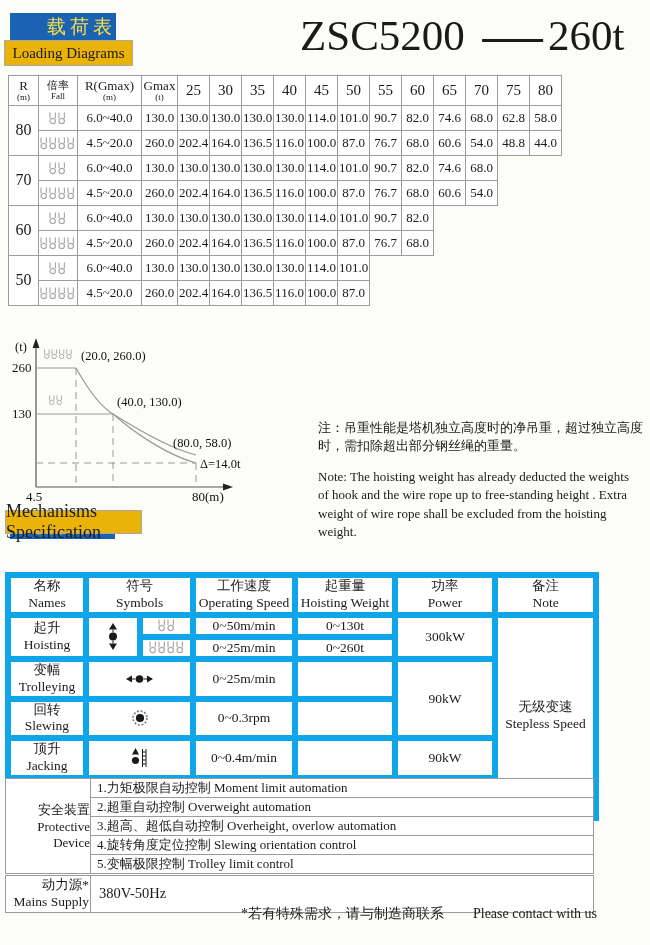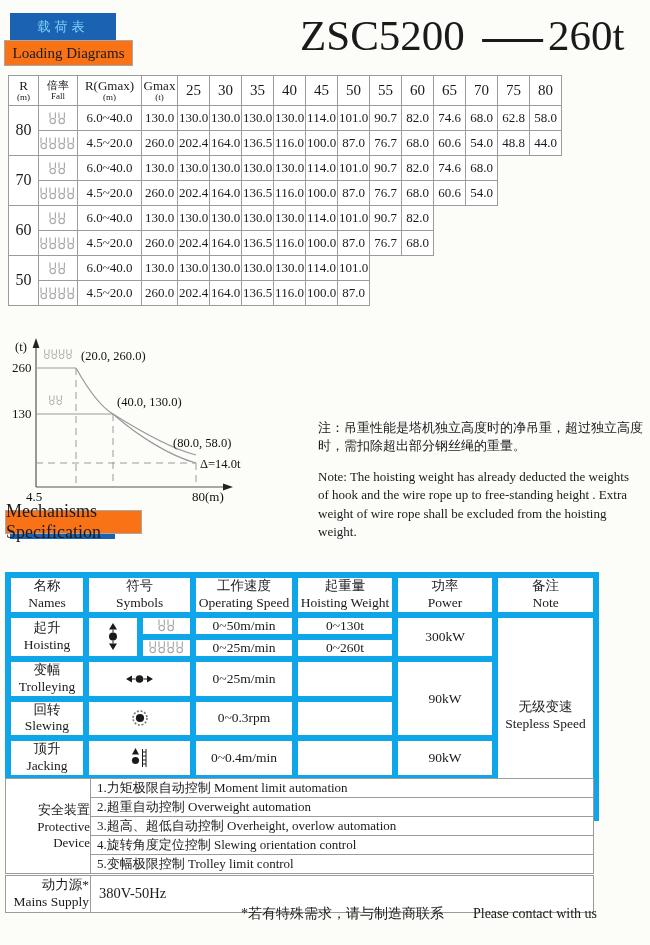--- a/index.html
+++ b/index.html
@@ -1,21 +1,21 @@
 <!DOCTYPE html>
 <html><head>
 <meta charset="utf-8">
 <style>
   html,body{margin:0;padding:0;background:#e8e8e8}
   .page{position:relative;width:650px;height:945px;background:#fcfcf9;
         font-family:"Liberation Serif","DejaVu Serif",serif;color:#1a1a1a;overflow:hidden;margin:0 auto}
   .abs{position:absolute}
-  .badge-blue{background:#1b63b2;color:#7dd3fc;display:flex;align-items:center;justify-content:center;
-              letter-spacing:4px;font-size:13px}
-  .badge-white{background:#f97316;border:1px solid #a8a8a8;display:flex;align-items:center;justify-content:center;
+  .badge-blue{background:#1b63b2;color:#fde047;display:flex;align-items:center;justify-content:flex-end;
+              letter-spacing:4px;font-size:19px}
+  .badge-white{background:#eab308;border:1px solid #a8a8a8;display:flex;align-items:center;justify-content:center;
                font-size:15px}
   .title{font-size:43px;white-space:nowrap;display:flex;align-items:center}
   .title .dash{margin:0 14px 0 26px;font-weight:bold;transform:scaleX(1.4)}
   table{border-collapse:collapse;table-layout:fixed}
   
   .load td{border:1px solid #9b9b9b;text-align:center;vertical-align:middle;font-size:13px;padding:0;
            background:#fff}
   .load td.nob{border:none;background:transparent}
   .load tr.hrow{height:30px}
   .load tr.drow{height:25px}

